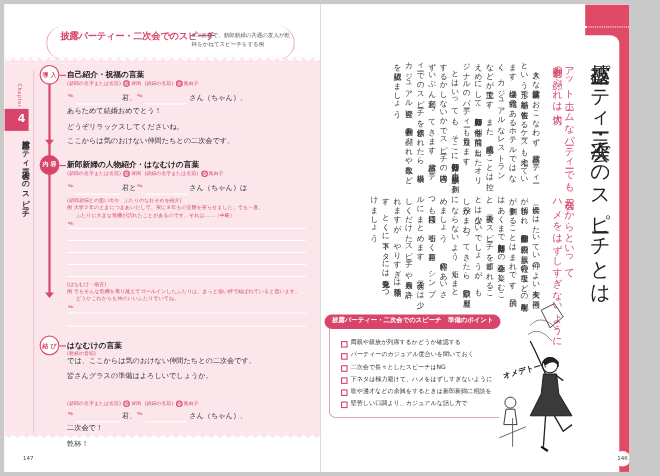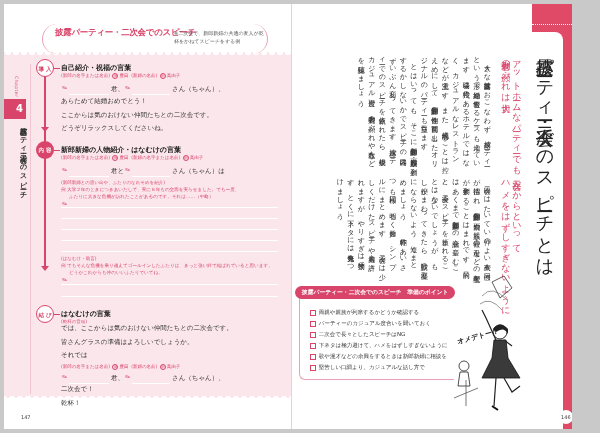--- a/index.html
+++ b/index.html
@@ -108,22 +108,22 @@
       <span class="rei">例</span><span>真由子</span>
     </div>
     <span class="pencil-icon" style="left:58px; top:80px;">✎</span>
     <div class="fill-line" style="left:65px; top:90px; width:40px;"></div>
     <div class="fill-label" style="left:107px; top:81px;">君、</div>
     <span class="pencil-icon" style="left:121px; top:80px;">✎</span>
     <div class="fill-line" style="left:128px; top:90px; width:38px;"></div>
     <div class="fill-label" style="left:168px; top:81px;">さん（ちゃん）、</div>
     <div class="body-text" style="left:57px; top:91px;">
       <div>あらためて結婚おめでとう！</div>
+      <div>どうぞリラックスしてくださいね。</div>
       <div>ここからは気のおけない仲間たちとの二次会です。</div>
-      <div>どうぞリラックスしてくださいね。</div>
     </div>
 
     <div class="step-badge filled" style="left:32px; top:137px;">内 容</div>
     <div class="step-tick" style="left:50px; top:146px;"></div>
     <div class="sec-title" style="left:57px; top:141px;">新郎新婦の人物紹介・はなむけの言葉</div>
     <div class="hint" style="left:57px; top:151px;">
       <span>(新郎の名字または名前)</span>
       <span class="rei">例</span><span>豊田</span>
       &nbsp;<span>(新婦の名字または名前)</span>
       <span class="rei">例</span><span>真由子</span>
@@ -156,21 +156,20 @@
     <div class="write-line" style="top:280px;"></div>
     <div class="write-line" style="top:292px;"></div>
 
     <div class="step-badge outline" style="left:32px; top:301px;">結 び</div>
     <div class="step-tick" style="left:50px; top:310px;"></div>
     <div class="sec-title" style="left:57px; top:305px;">はなむけの言葉</div>
     <div class="hint" style="left:57px; top:315px;">(乾杯の音頭)</div>
     <div class="body-text" style="left:57px; top:318px;">
       <div>では、ここからは気のおけない仲間たちとの二次会です。</div>
       <div>皆さんグラスの準備はよろしいでしょうか。</div>
-      <div>それでは</div>
     </div>
     <div class="hint" style="left:57px; top:360px;">
       <span>(新郎の名字または名前)</span>
       <span class="rei">例</span><span>豊田</span>
       &nbsp;<span>(新婦の名前)</span>
       <span class="rei">例</span><span>真由子</span>
     </div>
     <span class="pencil-icon" style="left:58px; top:369px;">✎</span>
     <div class="fill-line" style="left:65px; top:379px; width:40px;"></div>
     <div class="fill-label" style="left:107px; top:370px;">君、</div>

